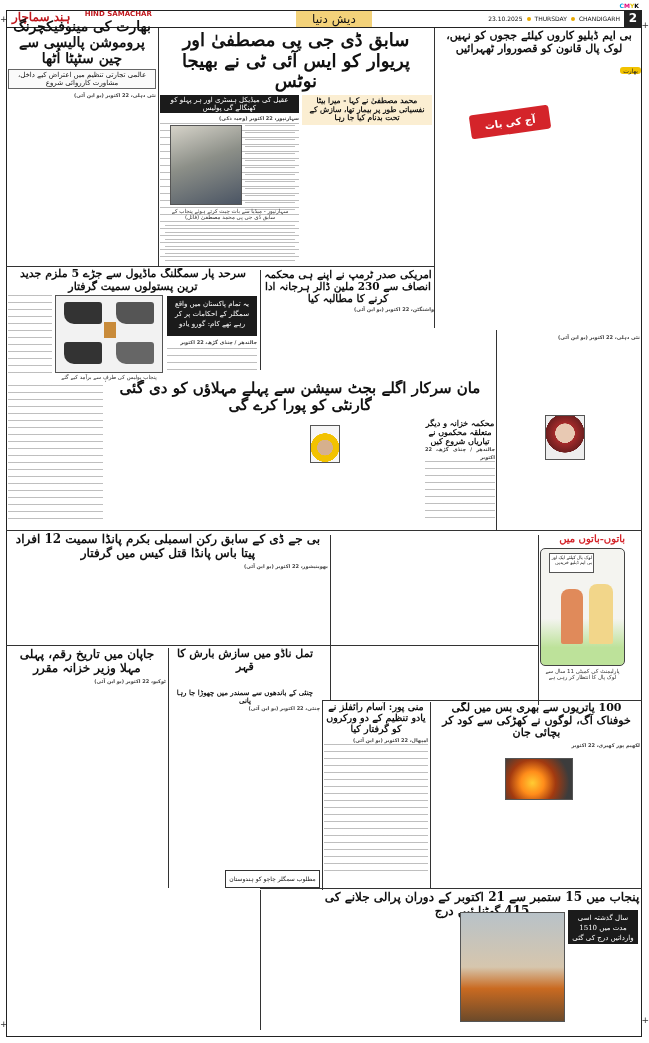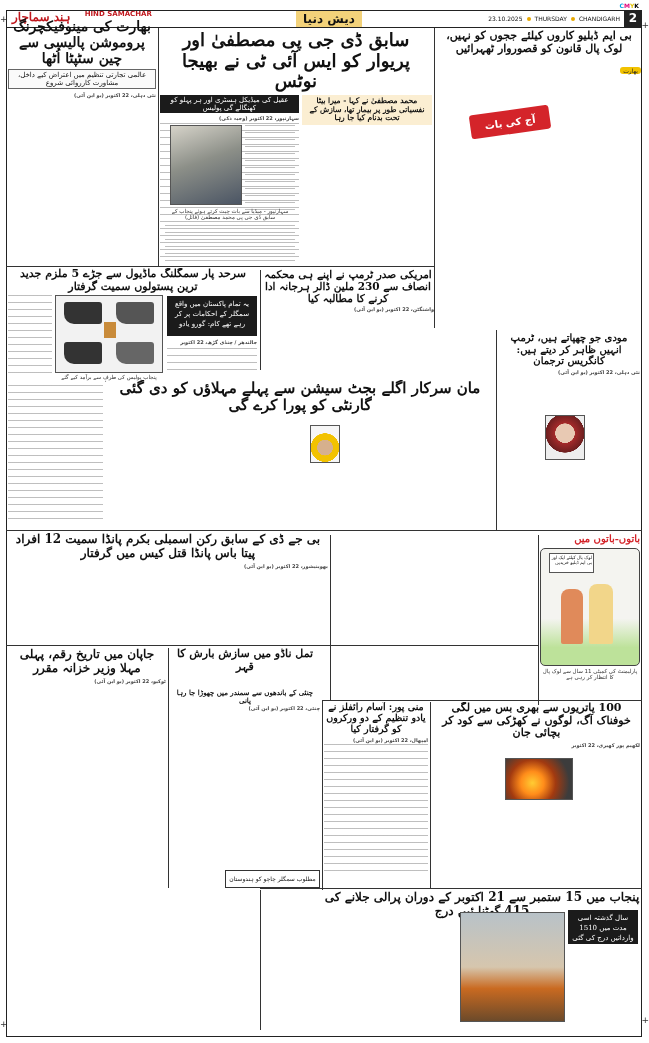--- a/index.html
+++ b/index.html
@@ -3,21 +3,21 @@
 <meta charset="utf-8">
 <style>
 *{box-sizing:border-box;margin:0;padding:0}
 body{width:649px;height:1043px;background:#fff;font-family:"DejaVu Sans",sans-serif;position:relative;overflow:hidden;color:#111}
 .page{position:absolute;left:6px;top:10px;width:636px;height:1027px;border:1px solid #222}
 .cmyk{position:absolute;top:2px;right:10px;font-size:6px;font-weight:bold}
 .cmyk span:nth-child(1){color:#00a0e0}.cmyk span:nth-child(2){color:#e0007a}.cmyk span:nth-child(3){color:#e0c000}.cmyk span:nth-child(4){color:#000}
 .mast{position:absolute;left:6px;top:10px;width:636px;height:18px;border-bottom:1px solid #222;display:flex;align-items:flex-start}
 .logo{color:#c0171d;font-family:"DejaVu Serif",serif;font-weight:bold;font-size:12px;margin-left:6px}
 .logo-en{color:#c0171d;font-size:7px;font-weight:bold;margin-left:14px}
-.sect{position:absolute;left:290px;top:1px;background:#f3d27a;padding:0 7px;font-size:12px;font-weight:bold;height:16px;line-height:16px}
+.sect{position:absolute;left:290px;top:1px;background:#f3d27a;padding:0 16px;font-size:12px;font-weight:normal;height:16px;line-height:16px}
 .meta{position:absolute;right:22px;top:5px;font-size:6px;display:flex;gap:4px;align-items:center}
 .dot{width:4px;height:4px;border-radius:50%;background:#e8a800;display:inline-block}
 .pgno{position:absolute;right:0;top:0;width:18px;height:17px;background:#222;color:#fff;font-weight:bold;font-size:12px;text-align:center;line-height:17px}
 .blk{position:absolute;overflow:hidden}
 .hl{font-family:"DejaVu Serif",serif;font-weight:bold;text-align:center;direction:rtl;line-height:1.15}
 .txt{font-size:5px;line-height:7.6px;color:#444;direction:rtl;text-align:justify}
 .cols{display:flex;flex-direction:row-reverse;gap:5px}
 .filler{height:100%;background:repeating-linear-gradient(to bottom,#8a8a8a 0,#8a8a8a 1px,transparent 1px,transparent 7px);opacity:.55}
 .vr{position:absolute;width:1px;background:#333}
 .hr{position:absolute;height:1px;background:#333}
@@ -145,31 +145,45 @@
   <div class="hl" style="font-size:10.5px">امریکی صدر ٹرمپ نے اپنے ہی محکمہ انصاف سے 230 ملین ڈالر ہرجانہ ادا کرنے کا مطالبہ کیا</div>
   <div class="txt" style="font-weight:bold;margin-top:2px">واشنگٹن، 22 اکتوبر (یو این آئی)</div>
   <div class="cols" style="height:60px">
       <div class="filler"></div>
       <div class="filler"></div>
       <div class="filler"></div>
     </div>
 </div>
 
 <div class="blk" style="left:498px;top:332px;width:142px;height:196px">
-  <div class="hl" style="font-size:10px">مودی جو چھپاتے ہیں، ٹرمپ انہیں ظاہر کر دیتے ہیں: کانگریس ترجمان</div>
   <div class="txt" style="font-weight:bold;margin-top:2px">نئی دہلی، 22 اکتوبر (یو این آئی)</div>
   <div class="cols" style="height:160px">
       <div class="filler"></div>
       <div class="filler"></div>
     </div>
 </div>
 <div class="photo" style="left:545px;top:415px;width:40px;height:45px;background:radial-gradient(circle at 50% 40%,#e8c9b3 30%,#a42a2a 31%,#6c1f1f 60%,#eee 61%)"></div>
 
 <div class="blk" style="left:105px;top:380px;width:390px;height:148px">
   <div class="hl" style="font-size:15px">مان سرکار اگلے بجٹ سیشن سے پہلے مہلاؤں کو دی گئی گارنٹی کو پورا کرے گی</div>
+  <div style="display:flex;flex-direction:row-reverse;gap:5px;margin-top:4px">
+    <div style="width:70px">
+      <div class="hl" style="font-size:8px">محکمہ خزانہ و دیگر متعلقہ محکموں نے تیاریاں شروع کیں</div>
+      <div class="txt" style="font-weight:bold">جالندھر / چنڈی گڑھ، 22 اکتوبر</div>
+      <div style="height:60px">
+          <div class="filler"></div>
+        </div>
+    </div>
+    <div class="cols" style="flex:1;height:110px">
+        <div class="filler"></div>
+        <div class="filler"></div>
+        <div class="filler"></div>
+        <div class="filler"></div>
+      </div>
+  </div>
 </div>
 <div class="photo" style="left:310px;top:425px;width:30px;height:38px;background:radial-gradient(circle at 50% 60%,#d6b08d 30%,#f2c200 31%,#f2c200 55%,#f6f6f6 56%)"></div>
 
 <div class="blk" style="left:8px;top:533px;width:320px;height:110px">
   <div class="hl" style="font-size:12px">بی جے ڈی کے سابق رکن اسمبلی بکرم پانڈا سمیت 12 افراد پیتا باس پانڈا قتل کیس میں گرفتار</div>
   <div class="txt" style="font-weight:bold;margin-top:2px">بھوبنیشور، 22 اکتوبر (یو این آئی)</div>
   <div class="cols" style="height:80px">
       <div class="filler"></div>
       <div class="filler"></div>
       <div class="filler"></div>
@@ -177,21 +191,21 @@
     </div>
 </div>
 
 <div class="blk" style="left:332px;top:533px;width:204px;height:165px">
   <div class="cols" style="height:150px;margin-top:3px">
       <div class="filler"></div>
       <div class="filler"></div>
     </div>
 </div>
 
-<div class="blk" style="left:540px;top:533px;width:100px;height:165px">
+<div class="blk" style="left:540px;top:533px;width:85px;height:165px">
   <div style="color:#d4242a;font-weight:bold;font-size:10px;direction:rtl;text-align:right;font-family:'DejaVu Serif',serif">باتوں-باتوں میں</div>
   <div style="margin-top:4px;border:1px solid #444;border-radius:5px;height:118px;background:linear-gradient(to bottom,#f4f4f0 0,#f4f4f0 60%,#bde29a 85%);position:relative">
     <div style="position:absolute;left:8px;top:4px;width:45px;height:20px;background:#fff;border:1px solid #555;font-size:4.5px;direction:rtl;padding:1px">لوک پال کیلئے ایک اور بی ایم ڈبلیو خریدیں</div>
     <div style="position:absolute;left:20px;top:40px;width:22px;height:55px;background:#e08a5a;border-radius:8px 8px 2px 2px"></div>
     <div style="position:absolute;left:48px;top:35px;width:24px;height:60px;background:#f2d68a;border-radius:8px 8px 2px 2px"></div>
   </div>
   <div class="caption" style="margin-top:2px">پارلیمنٹ کی کمیٹی 11 سال سے لوک پال کا انتظار کر رہی ہے</div>
 </div>
 
 <div class="blk" style="left:8px;top:648px;width:158px;height:240px">

